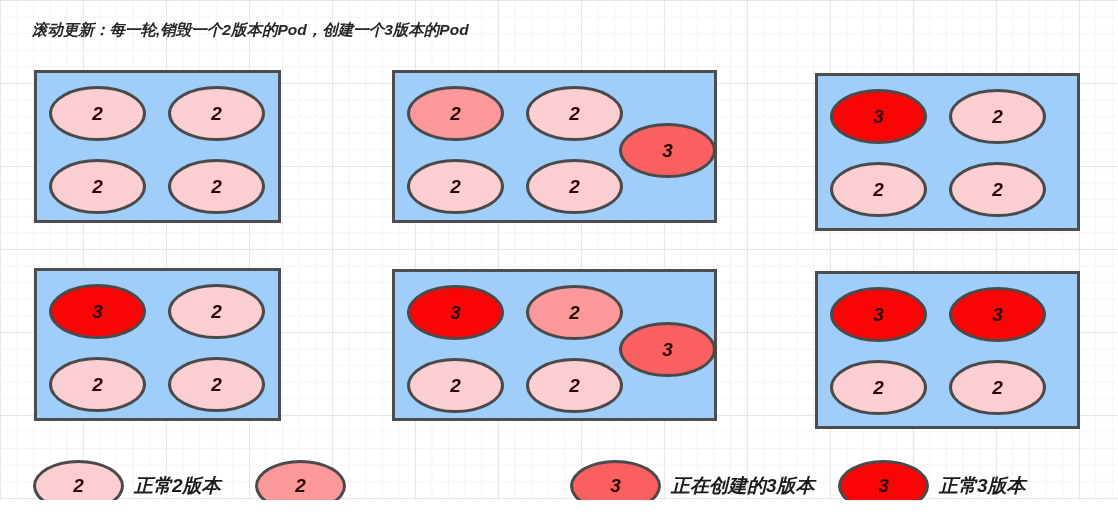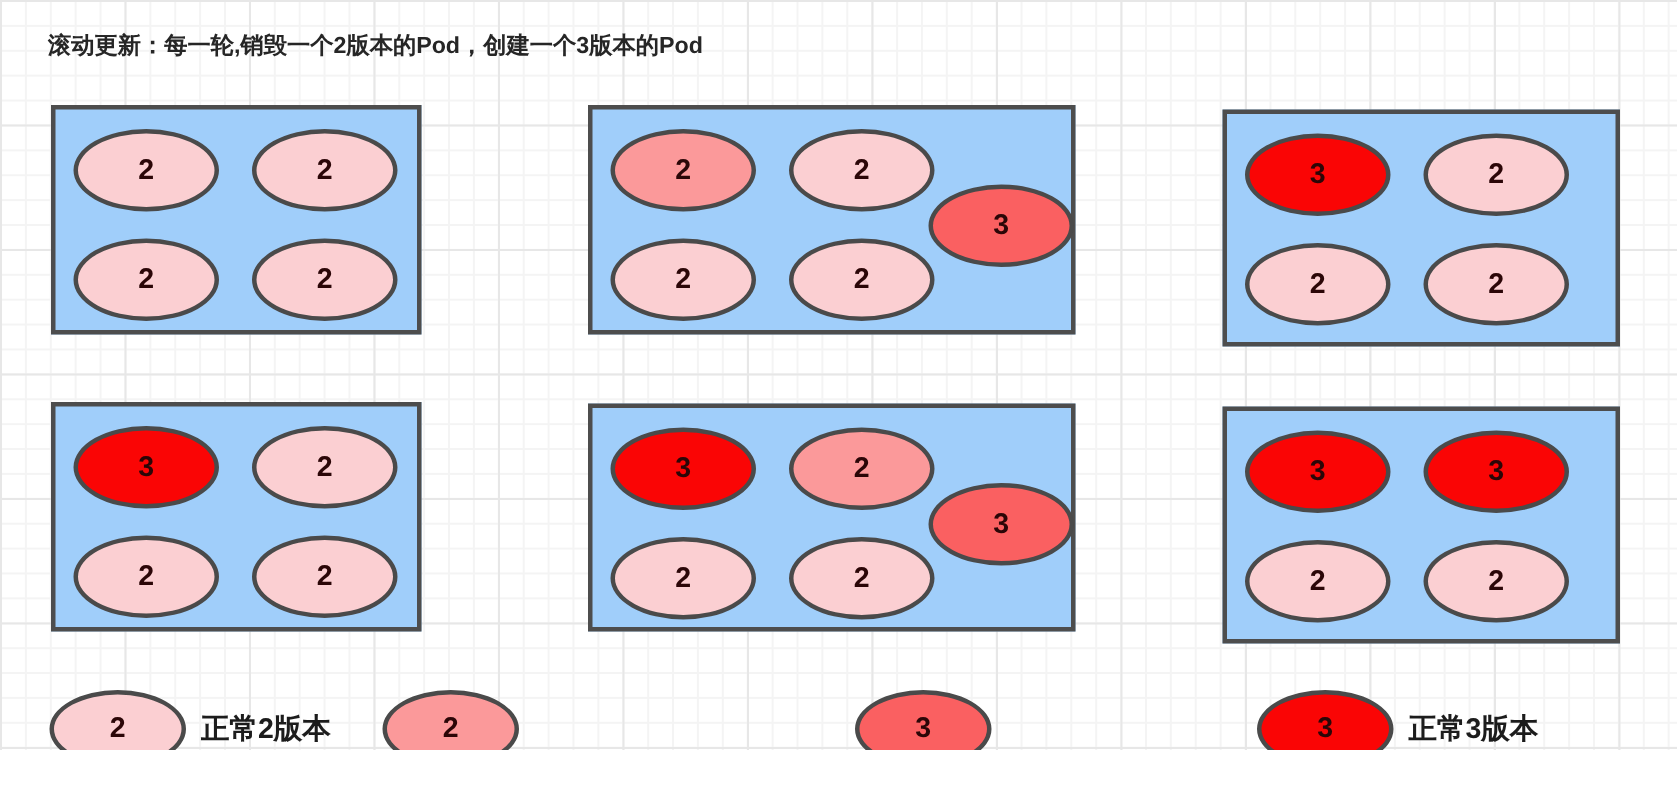--- a/index.html
+++ b/index.html
@@ -8,20 +8,21 @@
     width: 1118px;
     height: 500px;
     overflow: hidden;
     font-family: "Liberation Sans", "DejaVu Sans", sans-serif;
     background:
       linear-gradient(to right,  #e7e7e7 1px, transparent 1px) 0 0 / 83px 83px,
       linear-gradient(to bottom, #e7e7e7 1px, transparent 1px) 0 0 / 83px 83px,
       linear-gradient(to right,  #f4f4f4 1px, transparent 1px) 0 0 / 16.6px 16.6px,
       linear-gradient(to bottom, #f4f4f4 1px, transparent 1px) 0 0 / 16.6px 16.6px,
       #ffffff;
+    font-style: italic;
   }
   .title {
     position: absolute;
     left: 32px;
     top: 20px;
     font-size: 15.5px;
     font-weight: bold;
     color: #262626;
     white-space: nowrap;
   }
@@ -126,20 +127,21 @@
     <div class="pod legend-ellipse" style="background: rgb(251, 207, 210);">2</div>
     <div class="legend-label">正常2版本</div>
   </div>
 
   <div class="legend-item" style="left:255px">
     <div class="pod legend-ellipse" style="background: rgb(251, 153, 154);">2</div>
   </div>
 
   <div class="legend-item" style="left:570px">
     <div class="pod legend-ellipse" style="background: rgb(250, 96, 97);">3</div>
+    <div class="legend-label">正在创建的3版本</div>
   </div>
 
   <div class="legend-item" style="left:838px">
     <div class="pod legend-ellipse" style="background: rgb(250, 5, 5);">3</div>
     <div class="legend-label">正常3版本</div>
   </div>
 
 </div>
 
 </body></html>

